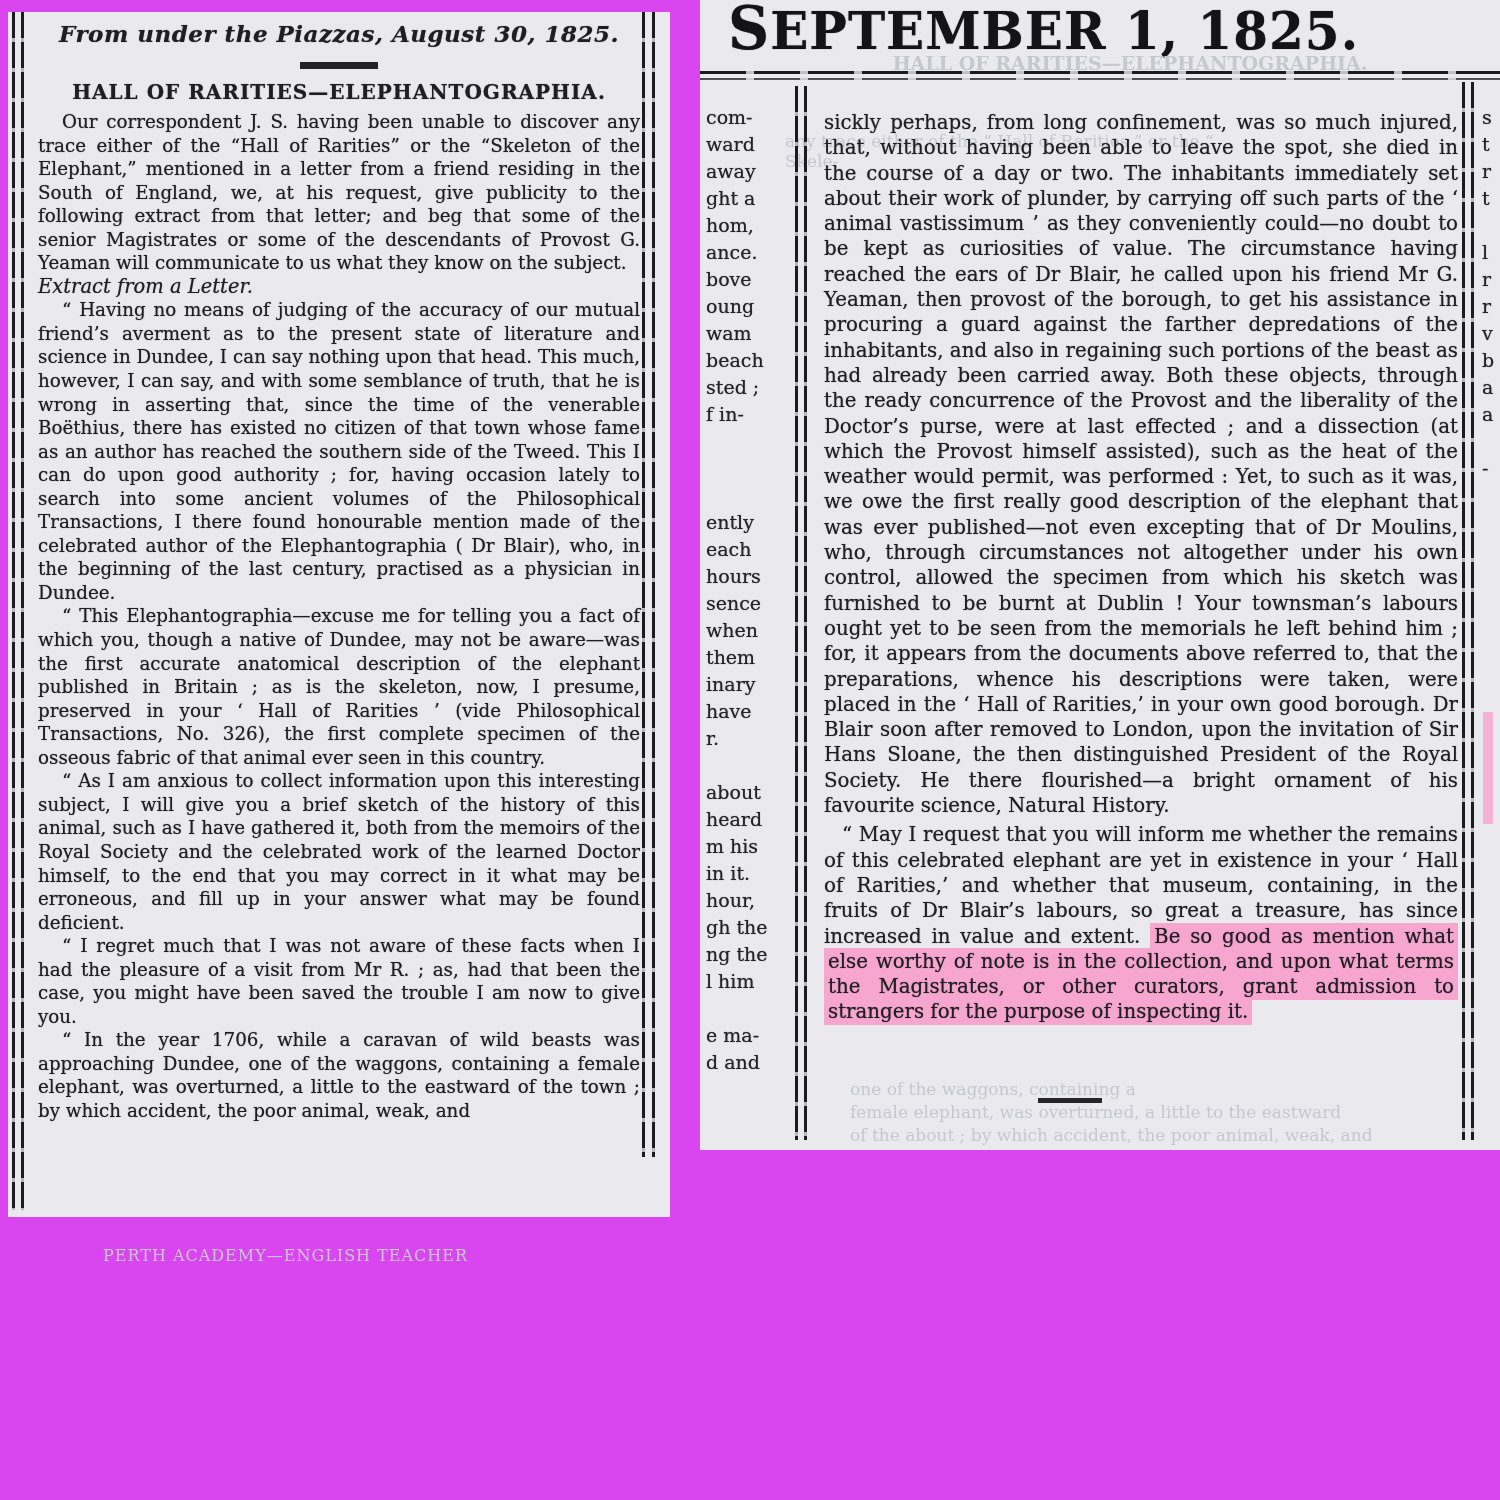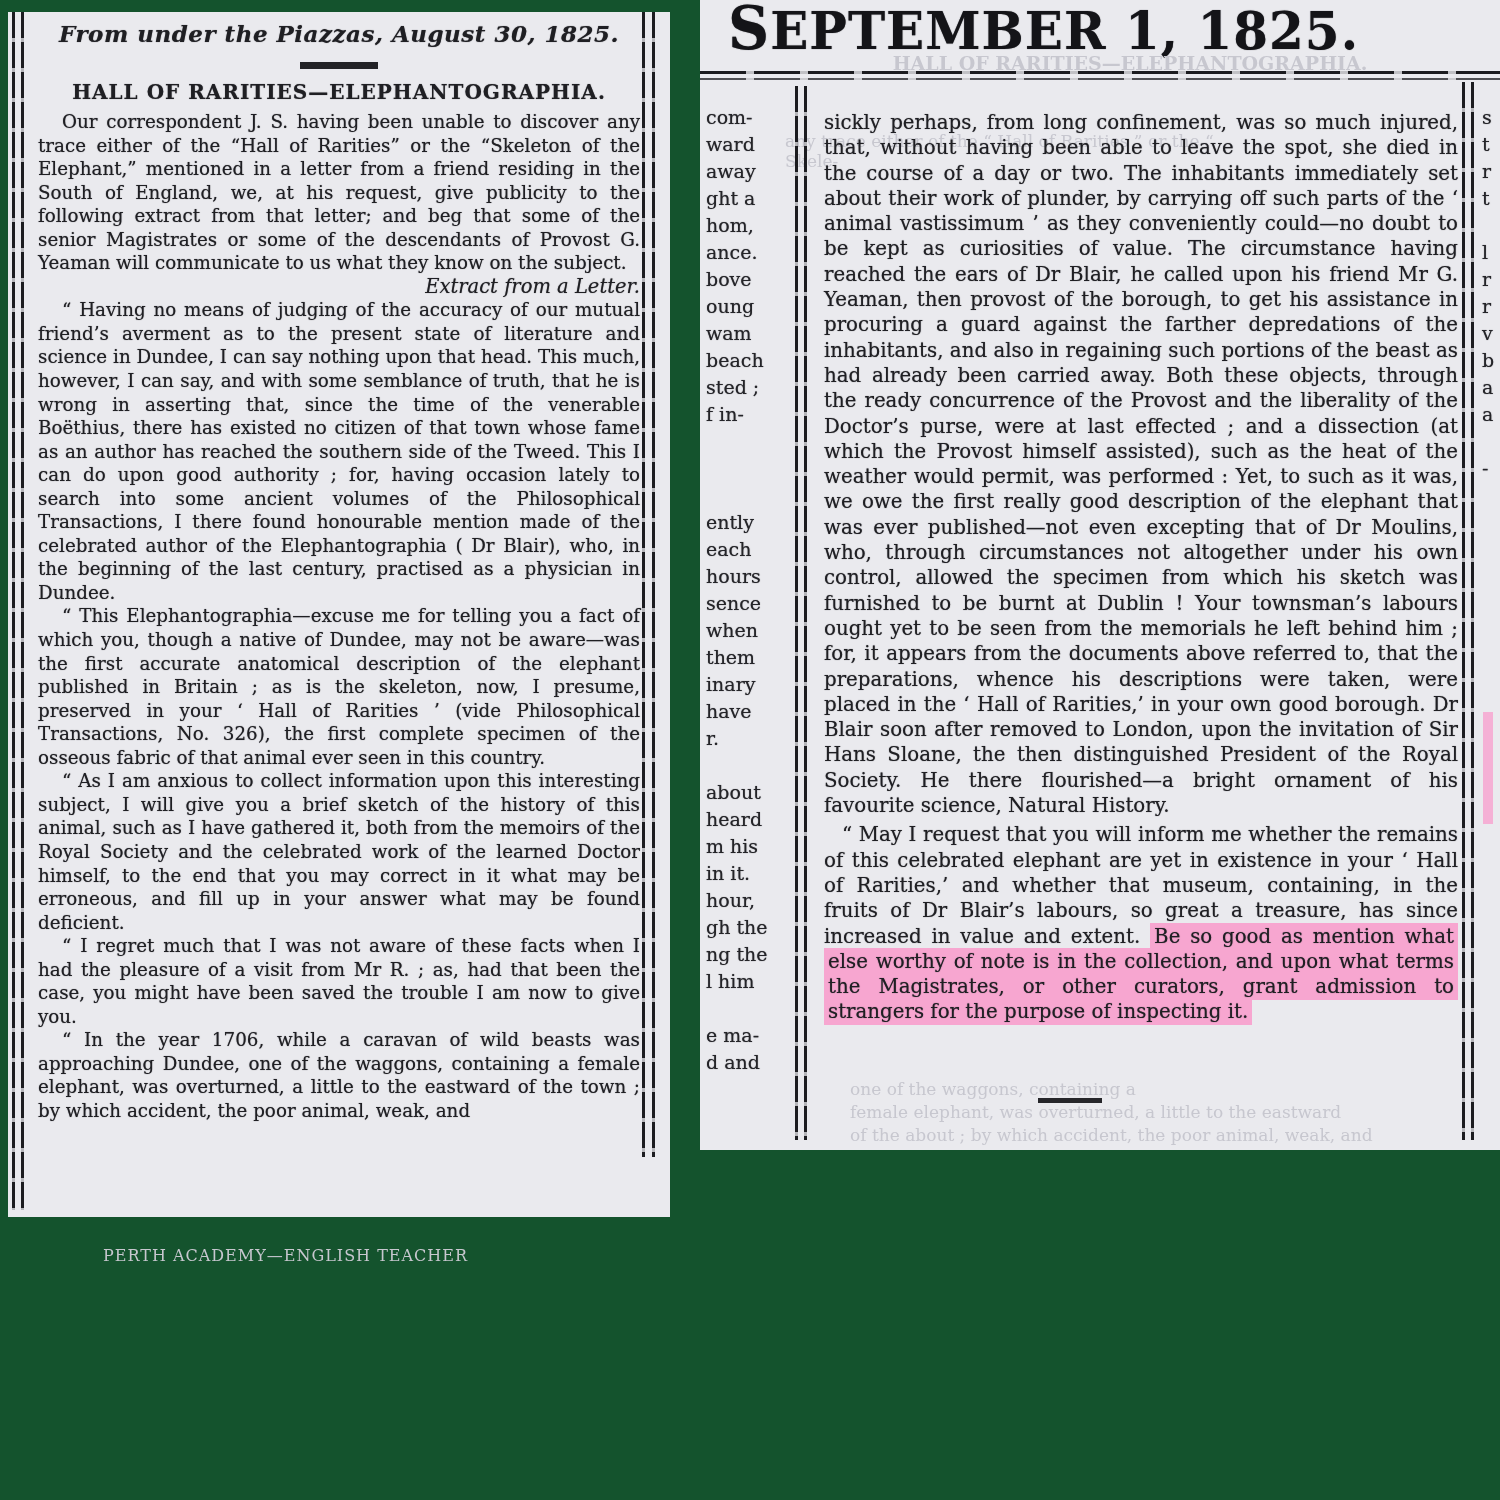--- a/index.html
+++ b/index.html
@@ -1,16 +1,16 @@
 <!DOCTYPE html>
 <html lang="en"><head>
 <meta charset="utf-8">
 <style>
   html,body{margin:0;padding:0;background:#ffffff;}
-  .canvas{position:relative;width:1500px;height:1500px;background:#14532d;overflow:hidden;
+  .canvas{position:relative;width:1500px;height:1500px;background:#d946ef;overflow:hidden;
           font-family:"DejaVu Serif","Liberation Serif",serif;color:#1f1f23;}
   .page{position:absolute;background:#eaeaee;}
   .page.left{left:8px;top:12px;width:662px;height:1205px;}
   .page.right{left:700px;top:0;width:800px;height:1150px;}
 
   
   .vrule{position:absolute;width:3px;
          background:repeating-linear-gradient(180deg,#1c1c20 0 26px,rgba(28,28,32,.25) 26px 30px);}
   
   .hrule{position:absolute;left:0;width:800px;height:3px;
@@ -20,21 +20,21 @@
   .aged{text-shadow:0 0 1px rgba(25,25,30,.65);}
 
   .dateline{position:absolute;left:30px;top:8px;width:602px;text-align:center;
             font-style:italic;font-weight:bold;font-size:23px;letter-spacing:.5px;}
   .mini-divider{position:absolute;left:292px;top:50px;width:78px;height:7px;background:#232327;}
   .heading{position:absolute;left:30px;top:68px;width:602px;margin:0;text-align:center;
            font-size:20px;font-weight:bold;letter-spacing:1px;}
   .body-left{position:absolute;left:30px;top:98px;width:602px;
              font-size:18.3px;line-height:23.55px;text-align:justify;}
   .body-left p{margin:0;text-indent:24px;}
-  .subhead{text-align:right;font-style:italic;font-size:19.5px;text-indent:0 !important;}
+  .subhead{text-align:left;font-style:italic;font-size:19.5px;text-indent:0 !important;}
 
   .masthead{position:absolute;left:28px;top:-8px;margin:0;font-size:50px;font-weight:bold;
             letter-spacing:1px;transform:scaleY(1.06);transform-origin:top left;color:#141418;}
   .masthead::first-letter{font-size:1.14em;}
 
   .ghost{position:absolute;color:#c7c7cf;filter:blur(.6px);}
   .ghost-heading{left:150px;top:52px;width:560px;text-align:center;font-weight:bold;font-size:19px;}
   .ghost-line{left:85px;top:87px;width:460px;font-size:17px;margin-top:44px;}
   .ghost-bottom{left:150px;top:1078px;width:620px;font-size:17px;line-height:23px;white-space:pre-line;}
   .ghost-footer{left:95px;top:1186px;width:430px;font-size:16px;letter-spacing:1px;margin-top:48px;}

